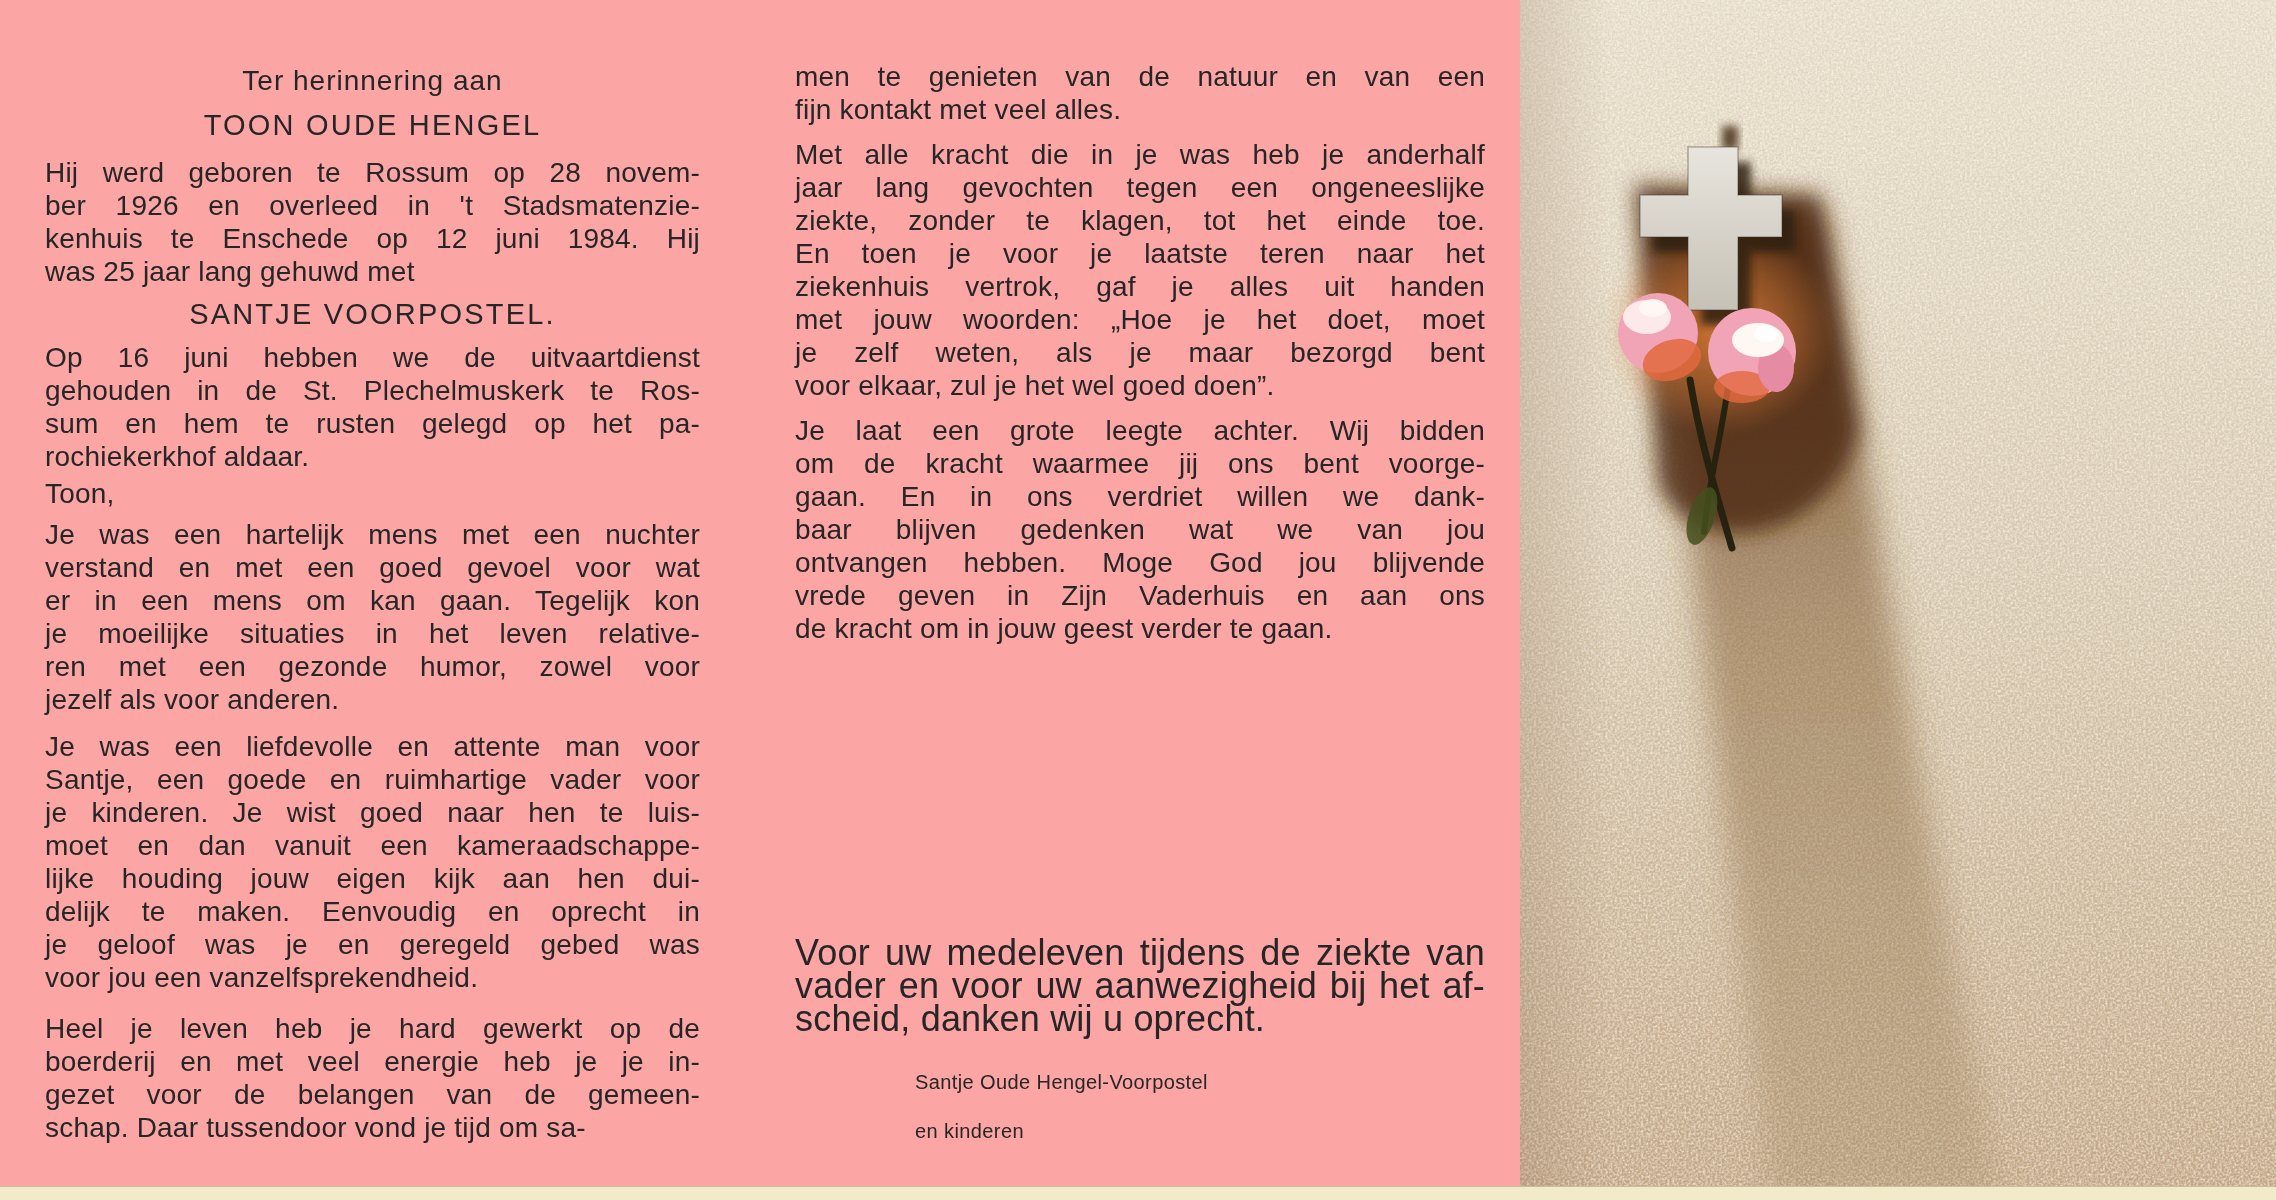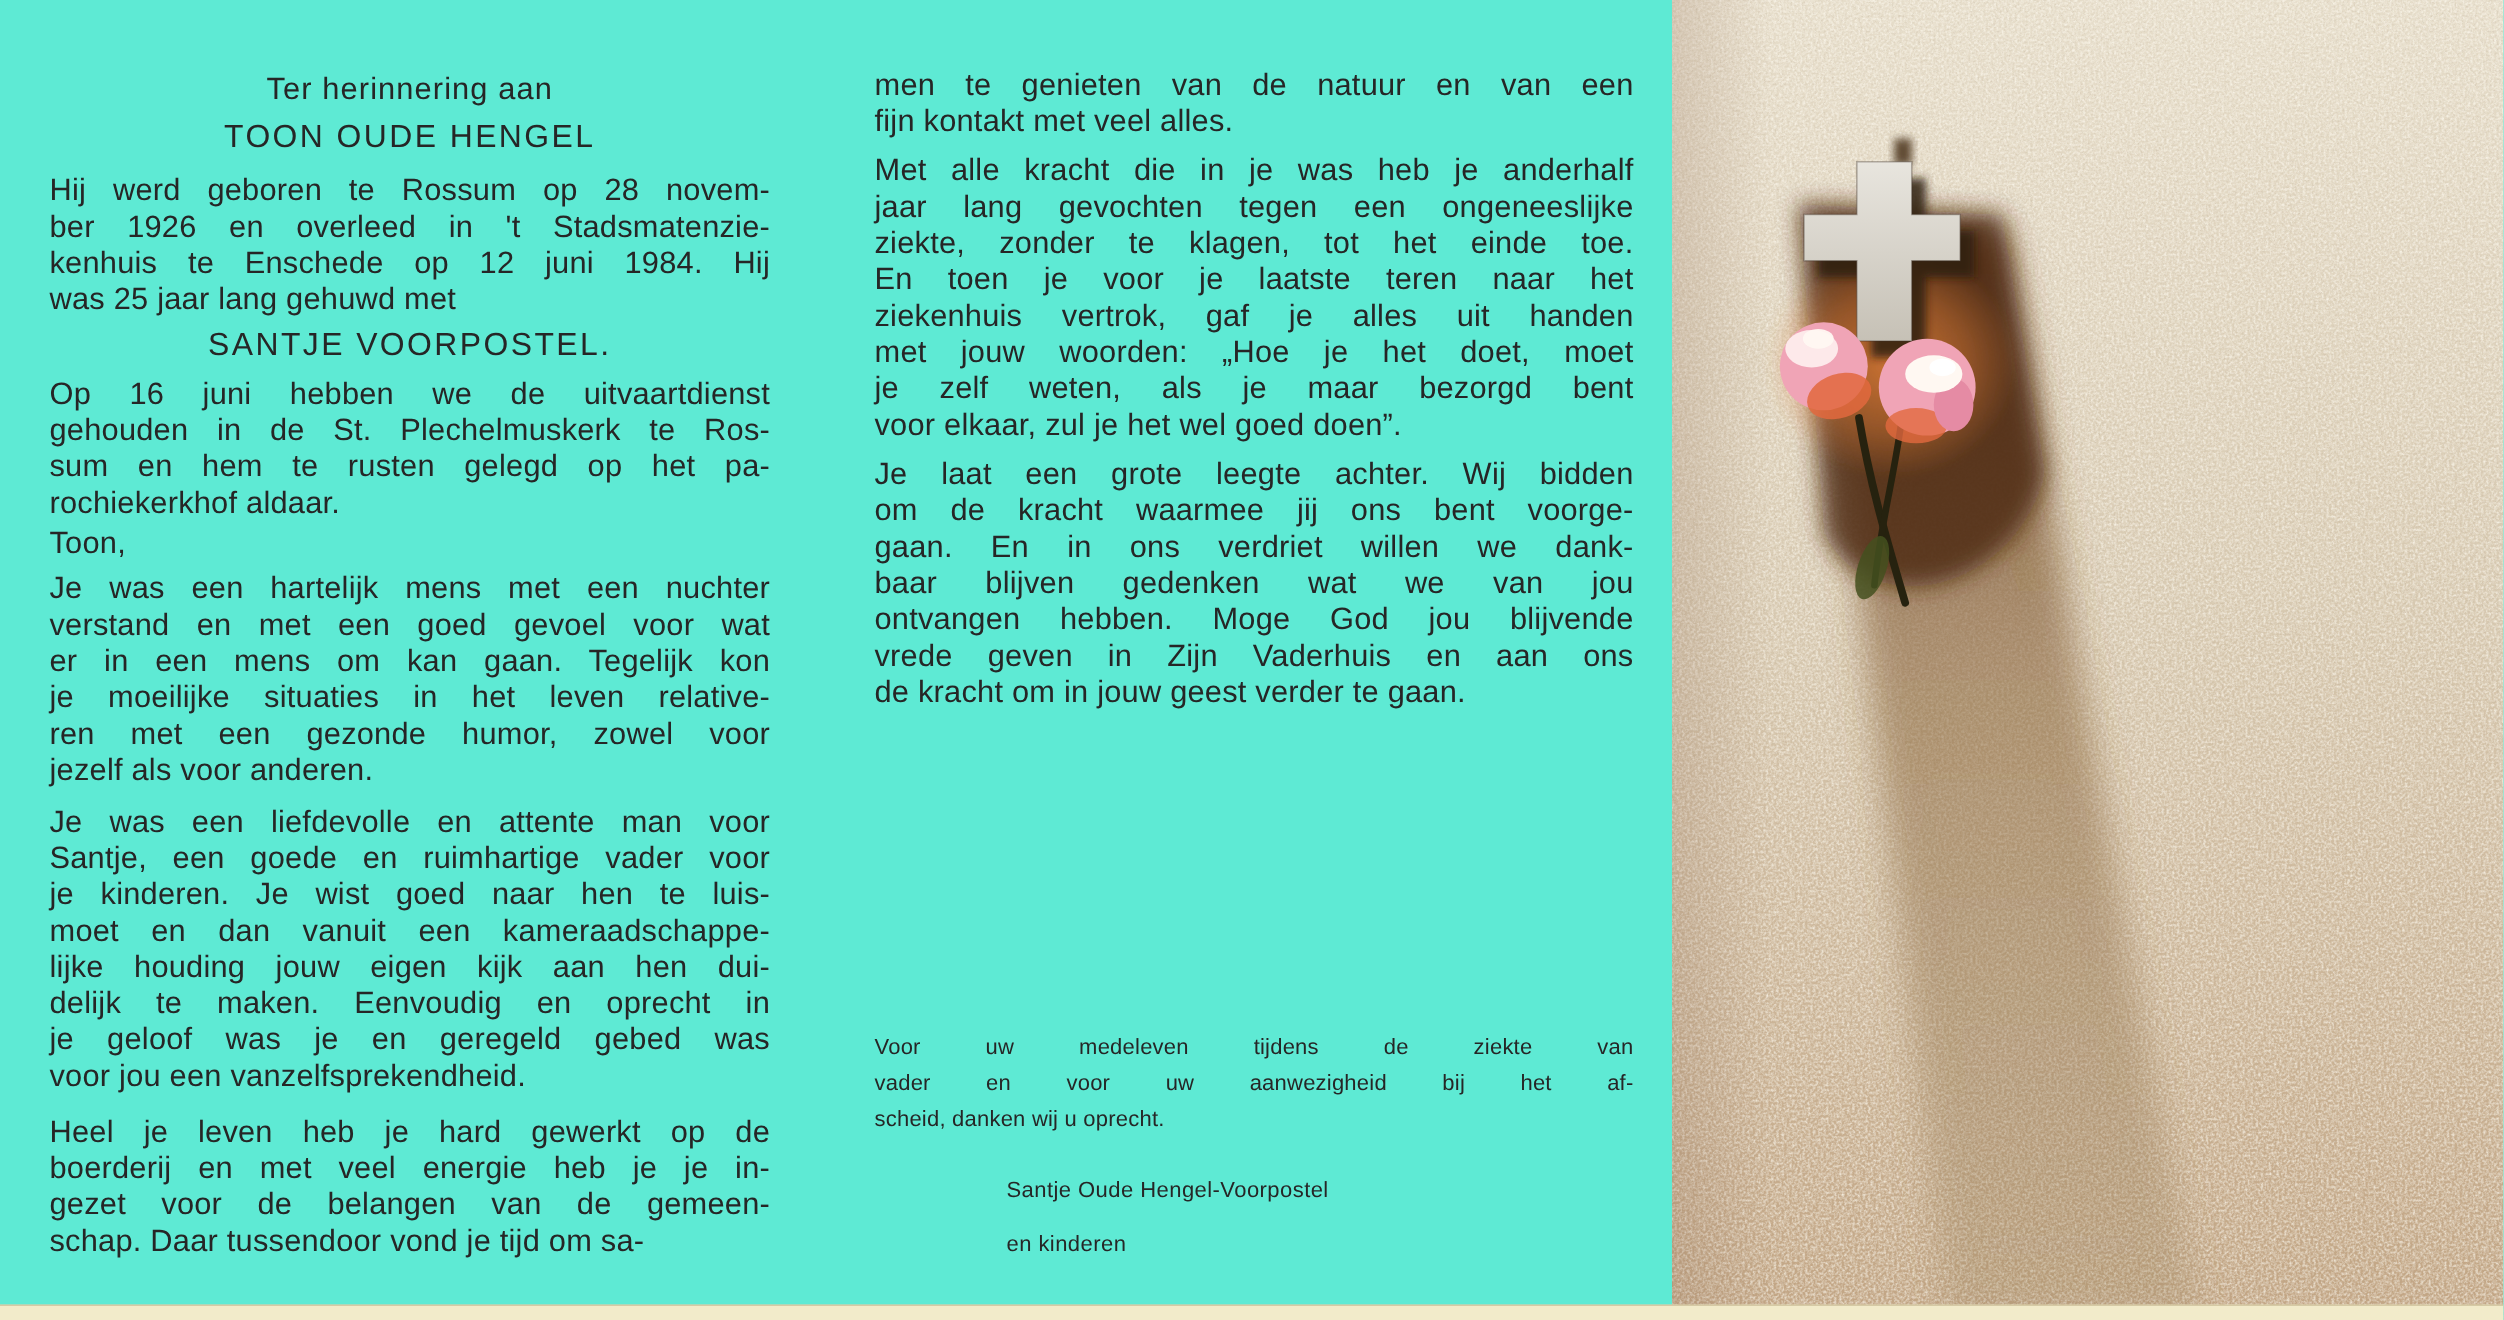--- a/index.html
+++ b/index.html
@@ -3,40 +3,40 @@
 <meta charset="utf-8">
 <style>
   html,body { margin:0; padding:0; }
   body {
     width:2276px; height:1200px;
     font-family:"Liberation Sans", sans-serif;
     background:#e9e6db;
   }
   .page {
     position:relative; width:2276px; height:1200px;
-    background:#5eead4; overflow:hidden;
+    background:#fca5a5; overflow:hidden;
     color:#262626;
   }
   .col {
     position:absolute;
     font-size:28px; line-height:33px;
     letter-spacing:0.2px;
   }
   .col1 { left:45px; top:64px;  width:655px; }
   .col2 { left:795px; top:60px; width:690px; }
   .center { text-align:center; }
   .caps  { font-size:29px; letter-spacing:2.2px; }
   .heading { letter-spacing:1px; }
   .mb8{margin-bottom:8px;} .mb10{margin-bottom:10px;} .mb12{margin-bottom:12px;}
   .mb14{margin-bottom:14px;} .mb16{margin-bottom:4px;} .mb18{margin-bottom:18px;}
   .jlines > div { text-align:justify; text-align-last:justify; }
   .jlines > div:last-child { text-align-last:auto; }
   .thanks-block {
     position:absolute; left:795px; top:936px; width:690px;
-    font-size:20px; line-height:33px; letter-spacing:0.2px;
+    font-size:36px; line-height:33px; letter-spacing:0.2px;
   }
   .signature-block {
     position:absolute; left:915px; top:1066px; width:570px;
     font-size:20px; line-height:33px; letter-spacing:0.4px;
   }
   .signature-block .sig2 { margin-top:16px; }
   .photo {
     position:absolute; left:1520px; top:0; width:756px; height:1200px;
   }
   .photo svg { display:block; }

